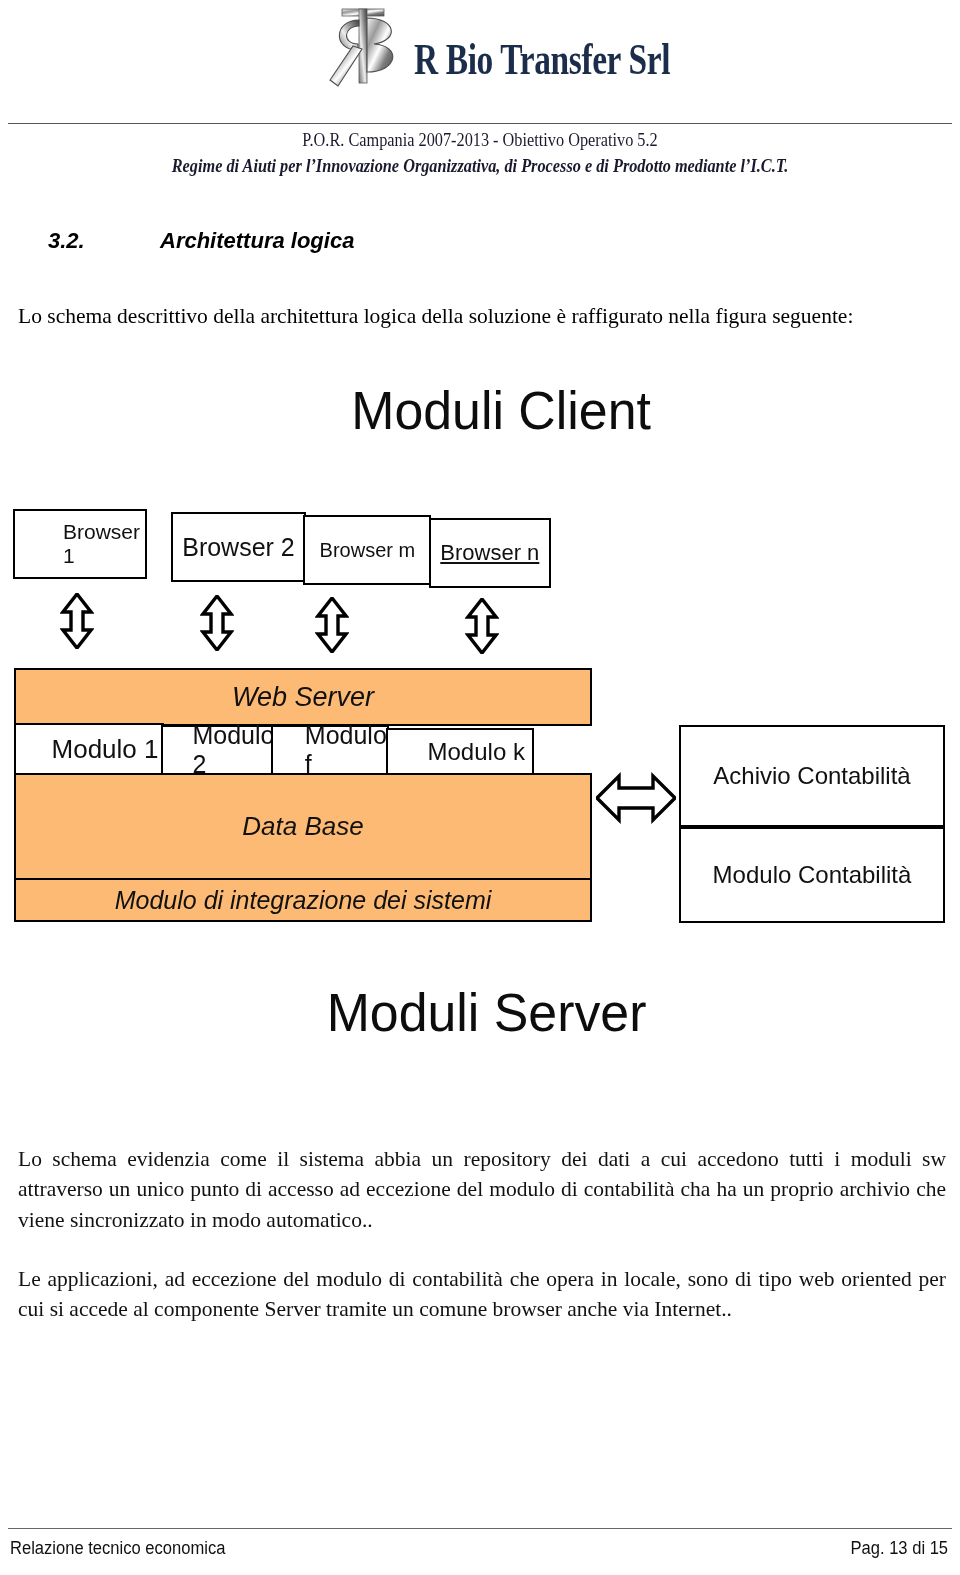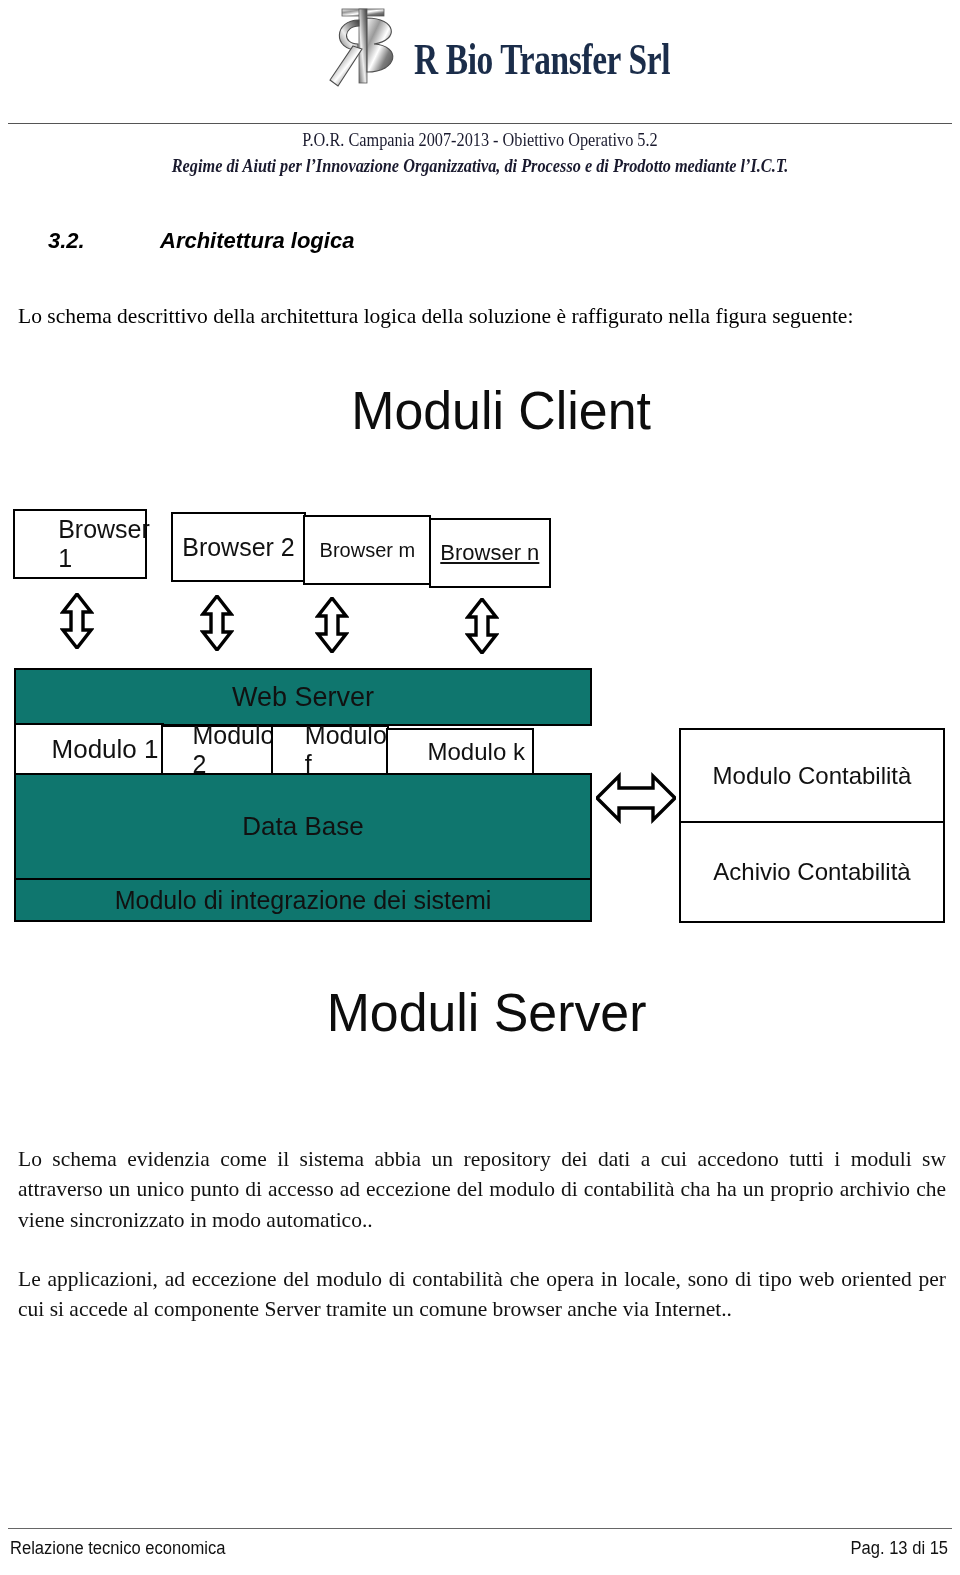--- a/index.html
+++ b/index.html
@@ -126,21 +126,21 @@
     height: 70px;
     display: flex;
     align-items: center;
     justify-content: center;
     font-family: "Liberation Sans", sans-serif;
     color: #111;
     box-sizing: border-box;
     margin-left: -2.6px;
   }
   .browser-box:first-child { margin-left: 0; }
-  #browser-1 { width: 134px; font-size: 25px; padding-left: 48px; }
+  #browser-1 { width: 134px; font-size: 21px; padding-left: 48px; }
   #browser-2 { width: 135px; font-size: 25px; margin-top: 3px; margin-left: 24px; }
   #browser-m { width: 128px; font-size: 20px; margin-top: 6px; }
   #browser-n { width: 122px; font-size: 22px; margin-top: 9px; text-decoration: underline; }
 
   
   .v-arrow {
     position: absolute;
     width: 34px; height: 56px;
   }
   #v-arrow-1 { left: 60px; top: 233px; }
@@ -149,28 +149,29 @@
   #v-arrow-4 { left: 465px; top: 238px; }
 
   
   #server-stack {
     position: absolute;
     left: 14px; top: 308px;
     width: 578px;
   }
   .stack-band {
     border: 2.6px solid #000;
-    background: #0f766e;
+    background: #fdba74;
     box-sizing: border-box;
     display: flex;
     align-items: center;
     justify-content: center;
     font-family: "Liberation Sans", sans-serif;
     color: #111;
     margin-top: -2.6px;
+    font-style: italic;
   }
   #web-server-band {
     height: 58px;
     font-size: 27px;
     margin-top: 0;
   }
   #modulo-row {
     display: flex;
     height: 52px;
     margin-top: -2.6px;
@@ -373,22 +374,22 @@
     <div class="stack-band" id="integrazione-band">Modulo di integrazione dei sistemi</div>
   </div>
 
   <div id="h-arrow">
     <svg viewBox="0 0 80 56" width="80" height="56" aria-hidden="true">
       <polygon points="1,28 23,6 23,18 57,18 57,6 79,28 57,50 57,38 23,38 23,50" fill="#ffffff" stroke="#000000" stroke-width="3.4" stroke-linejoin="miter"></polygon>
     </svg>
   </div>
 
   <div id="contabilita-stack">
+    <div class="conta-band" id="achivio-contabilita">Achivio Contabilità</div>
     <div class="conta-band" id="modulo-contabilita">Modulo Contabilità</div>
-    <div class="conta-band" id="achivio-contabilita">Achivio Contabilità</div>
   </div>
 
   <div class="diagram-title" id="title-moduli-server">Moduli Server</div>
 </div>
 
 <p class="body-paragraph" id="paragraph-1">Lo schema evidenzia come il sistema abbia un repository dei dati a cui accedono tutti i moduli sw attraverso un unico punto di accesso ad eccezione del modulo di contabilità cha ha un proprio archivio che viene sincronizzato in modo automatico..</p>
 <p class="body-paragraph" id="paragraph-2">Le applicazioni, ad eccezione del modulo di contabilità che opera in locale, sono di tipo web oriented per cui si accede al componente Server tramite un comune browser anche via Internet..</p>
 
 <div id="doc-footer">
   <div id="footer-rule"></div>

